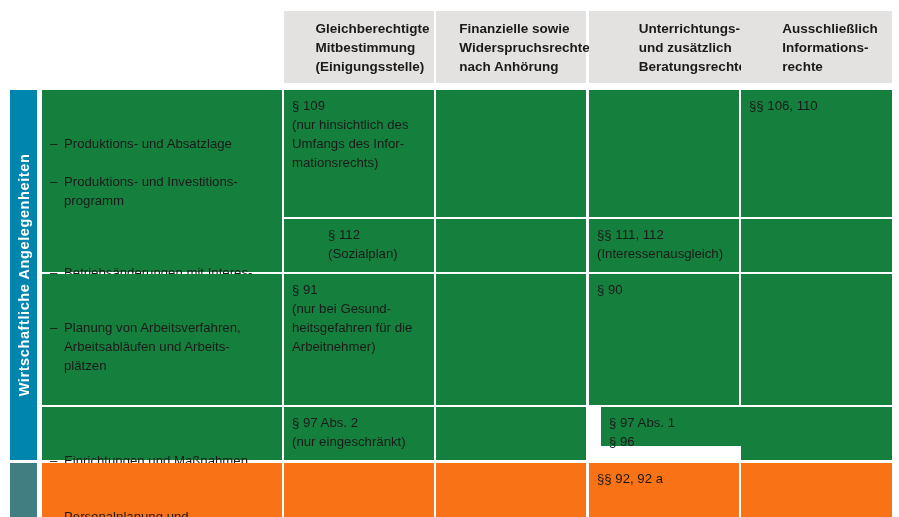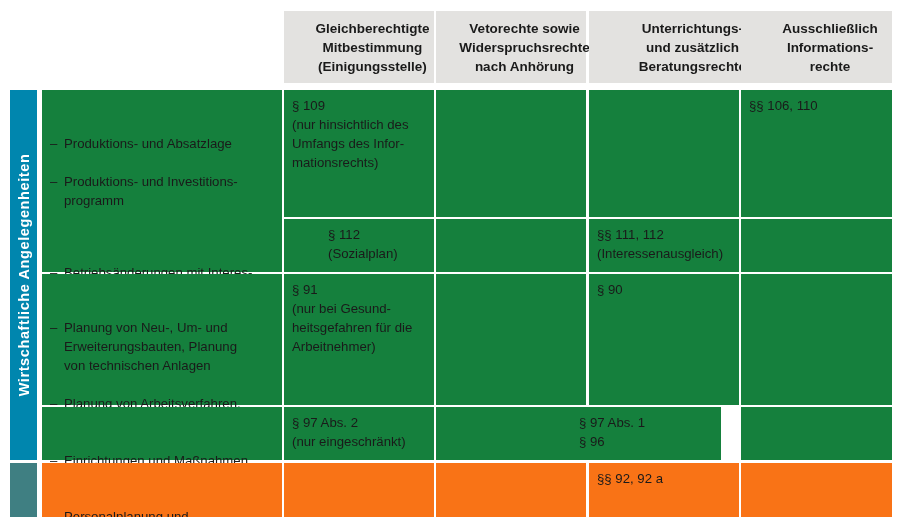--- a/index.html
+++ b/index.html
@@ -1,38 +1,38 @@
 <!DOCTYPE html>
 <html><head>
 <meta charset="utf-8">
 <style>
   html, body { margin:0; padding:0; background:#ffffff; }
   body { width:899px; height:517px; position:relative; overflow:hidden;
          font-family:"Liberation Sans", sans-serif; color:#1a1a1a; }
   .abs { position:absolute; box-sizing:border-box; }
   .hdr { background:#e3e2e0; font-weight:bold; font-size:13.5px; line-height:19px;
-         text-align:center; display:flex; align-items:center; justify-content:center; color:#1a1a1a;padding-left:27px; }
+         display:flex; align-items:center; justify-content:center; color:#1a1a1a;padding-left:27px; }
   .cell { font-size:13.2px; line-height:19px; padding:6px 8px 0 8px; white-space:pre-line; }
   .blue { background:#15803d; }
   .teal { background:#f97316; }
   .vbar { background:#0086ae; }
   .vbar2 { background:#3f7f82; }
   .vlabel { position:absolute; left:50%; top:50%; transform:translate(-50%,-50%) rotate(-90deg);
             white-space:nowrap; color:#ffffff; font-weight:bold; font-size:14.5px; letter-spacing:0.6px; }
   ul.items { list-style:none; margin:0; padding:0; }
   ul.items li { position:relative; padding-left:14px; }
   ul.items li::before { content:"–"; position:absolute; left:0; top:0; }
 </style>
 </head>
 <body>
 
 <div class="abs hdr" style="left:284px;top:11px;width:150px;height:72px;white-space:pre-line;">Gleichberechtigte
 Mitbestimmung
 (Einigungsstelle)</div>
-<div class="abs hdr" style="left:436px;top:11px;width:150px;height:72px;white-space:pre-line;">Vetorechte sowie
+<div class="abs hdr" style="left:436px;top:11px;width:150px;height:72px;white-space:pre-line;">Finanzielle sowie
 Widerspruchsrechte
 nach Anhörung</div>
 <div class="abs hdr" style="left:589px;top:11px;width:180px;height:72px;white-space:pre-line;">Unterrichtungs-
 und zusätzlich
 Beratungsrechte</div>
 <div class="abs hdr" style="left:741px;top:11px;width:151px;height:72px;white-space:pre-line;">Ausschließlich
 Informations-
 rechte</div>
 
 <div class="abs vbar" style="left:10px;top:90px;width:27px;height:370px;">
@@ -64,23 +64,20 @@
 </div>
 <div class="abs cell blue" style="left:284px;top:219px;width:150px;height:53px;padding-left:44px;">§ 112
 (Sozialplan)</div>
 <div class="abs cell blue" style="left:436px;top:219px;width:150px;height:53px;"></div>
 <div class="abs cell blue" style="left:589px;top:219px;width:150px;height:53px;">§§ 111, 112
 (Interessenausgleich)</div>
 <div class="abs cell blue" style="left:741px;top:219px;width:151px;height:53px;"></div>
 
 <div class="abs cell blue" style="left:42px;top:274px;width:240px;height:131px;">
   <ul class="items">
-    <li>Planung von Neu-, Um- und
-Erweiterungsbauten, Planung
-von technischen Anlagen</li>
     <li>Planung von Arbeitsverfahren,
 Arbeitsabläufen und Arbeits-
 plätzen</li>
   </ul>
 </div>
 <div class="abs cell blue" style="left:284px;top:274px;width:150px;height:131px;">§ 91
 (nur bei Gesund-
 heitsgefahren für die
 Arbeitnehmer)</div>
 <div class="abs cell blue" style="left:436px;top:274px;width:150px;height:131px;"></div>
@@ -89,21 +86,21 @@
 
 <div class="abs cell blue" style="left:42px;top:407px;width:240px;height:53px;">
   <ul class="items">
     <li>Einrichtungen und Maßnahmen
 der Berufsbildung</li>
   </ul>
 </div>
 <div class="abs cell blue" style="left:284px;top:407px;width:150px;height:53px;">§ 97 Abs. 2
 (nur eingeschränkt)</div>
 <div class="abs cell blue" style="left:436px;top:407px;width:150px;height:53px;"></div>
-<div class="abs cell blue" style="left:571px;top:407px;width:150px;height:53px;">§ 97 Abs. 1
+<div class="abs cell blue" style="left:601px;top:407px;width:150px;height:39px;">§ 97 Abs. 1
 § 96</div>
 <div class="abs cell blue" style="left:741px;top:407px;width:151px;height:53px;"></div>
 
 <div class="abs cell teal" style="left:42px;top:463px;width:240px;height:54px;">
   <ul class="items">
     <li>Personalplanung und
 Beschäftigungssicherung</li>
   </ul>
 </div>
 <div class="abs cell teal" style="left:284px;top:463px;width:150px;height:54px;"></div>

